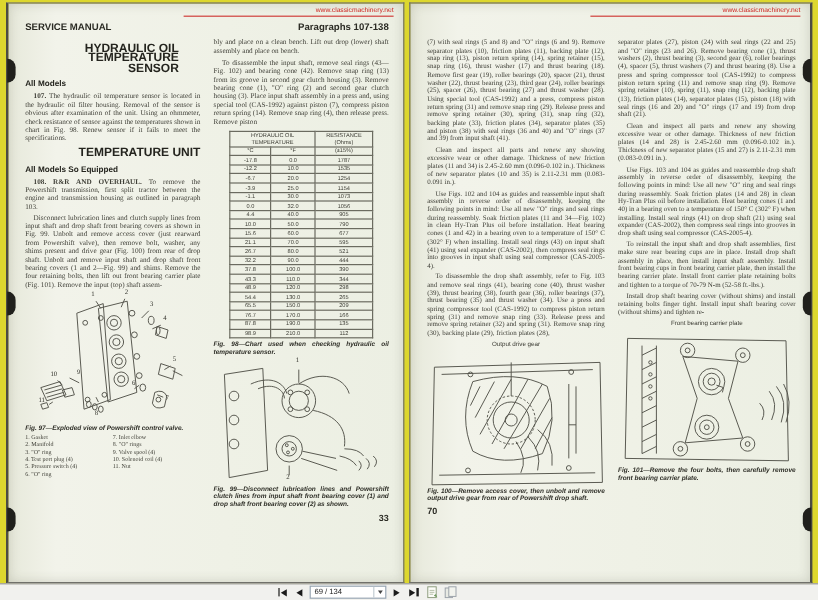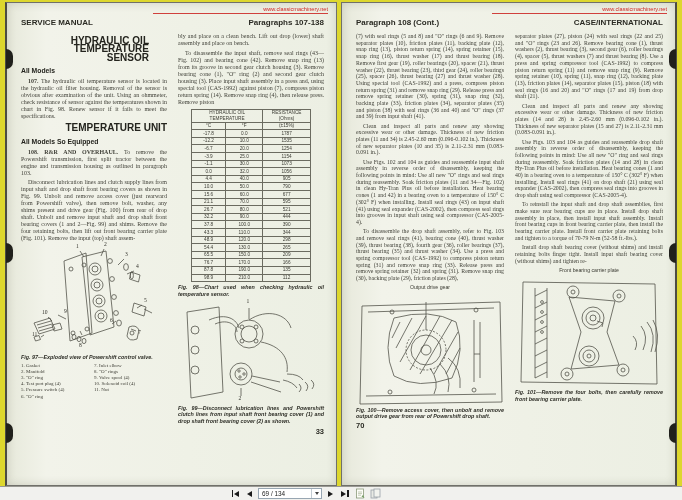--- a/index.html
+++ b/index.html
@@ -317,24 +317,20 @@
         <div class="pageno" style="text-align:right;margin-top:4px;">33</div>
       </div>
     </div>
   </div>
 
   <div class="page" id="right-page">
     <div class="notch r ny1"></div>
     <div class="notch r ny2"></div>
     <div class="notch r ny3"></div>
     <div class="watermark">www.classicmachinery.net</div>
-    <div class="phead">
-      <span>Paragraph 108 (Cont.)</span>
-      <span>CASE/INTERNATIONAL</span>
-    </div>
     <div class="cols">
 
       <div class="col" style="font-size:5.8px;line-height:6.7px;">
         <div class="paras">
             <p>(7) with seal rings (5 and 8) and "O" rings (6 and 9). Remove separator plates (10), friction plates (11), backing plate (12), snap ring (13), piston return spring (14), spring retainer (15), snap ring (16), thrust washer (17) and thrust bearing (18). Remove first gear (19), roller bearings (20), spacer (21), thrust washer (22), thrust bearing (23), third gear (24), roller bearings (25), spacer (26), thrust bearing (27) and thrust washer (28). Using special tool (CAS-1992) and a press, compress piston return spring (31) and remove snap ring (29). Release press and remove spring retainer (30), spring (31), snap ring (32), backing plate (33), friction plates (34), separator plates (35) and piston (38) with seal rings (36 and 40) and "O" rings (37 and 39) from input shaft (41).</p>
             <p>Clean and inspect all parts and renew any showing excessive wear or other damage. Thickness of new friction plates (11 and 34) is 2.45-2.60 mm (0.096-0.102 in.). Thickness of new separator plates (10 and 35) is 2.11-2.31 mm (0.083-0.091 in.).</p>
             <p>Use Figs. 102 and 104 as guides and reassemble input shaft assembly in reverse order of disassembly, keeping the following points in mind: Use all new "O" rings and seal rings during reassembly. Soak friction plates (11 and 34—Fig. 102) in clean Hy-Tran Plus oil before installation. Heat bearing cones (1 and 42) in a bearing oven to a temperature of 150° C (302° F) when installing. Install seal rings (43) on input shaft (41) using seal expander (CAS-2002), then compress seal rings into grooves in input shaft using seal compressor (CAS-2005-4).</p>
             <p>To disassemble the drop shaft assembly, refer to Fig. 103 and remove seal rings (41), bearing cone (40), thrust washer (39), thrust bearing (38), fourth gear (36), roller bearings (37), thrust bearing (35) and thrust washer (34). Use a press and spring compressor tool (CAS-1992) to compress piston return spring (31) and remove snap ring (33). Release press and remove spring retainer (32) and spring (31). Remove snap ring (30), backing plate (29), friction plates (28),</p>
           </div>
         <div class="fig-label">Output drive gear</div>

